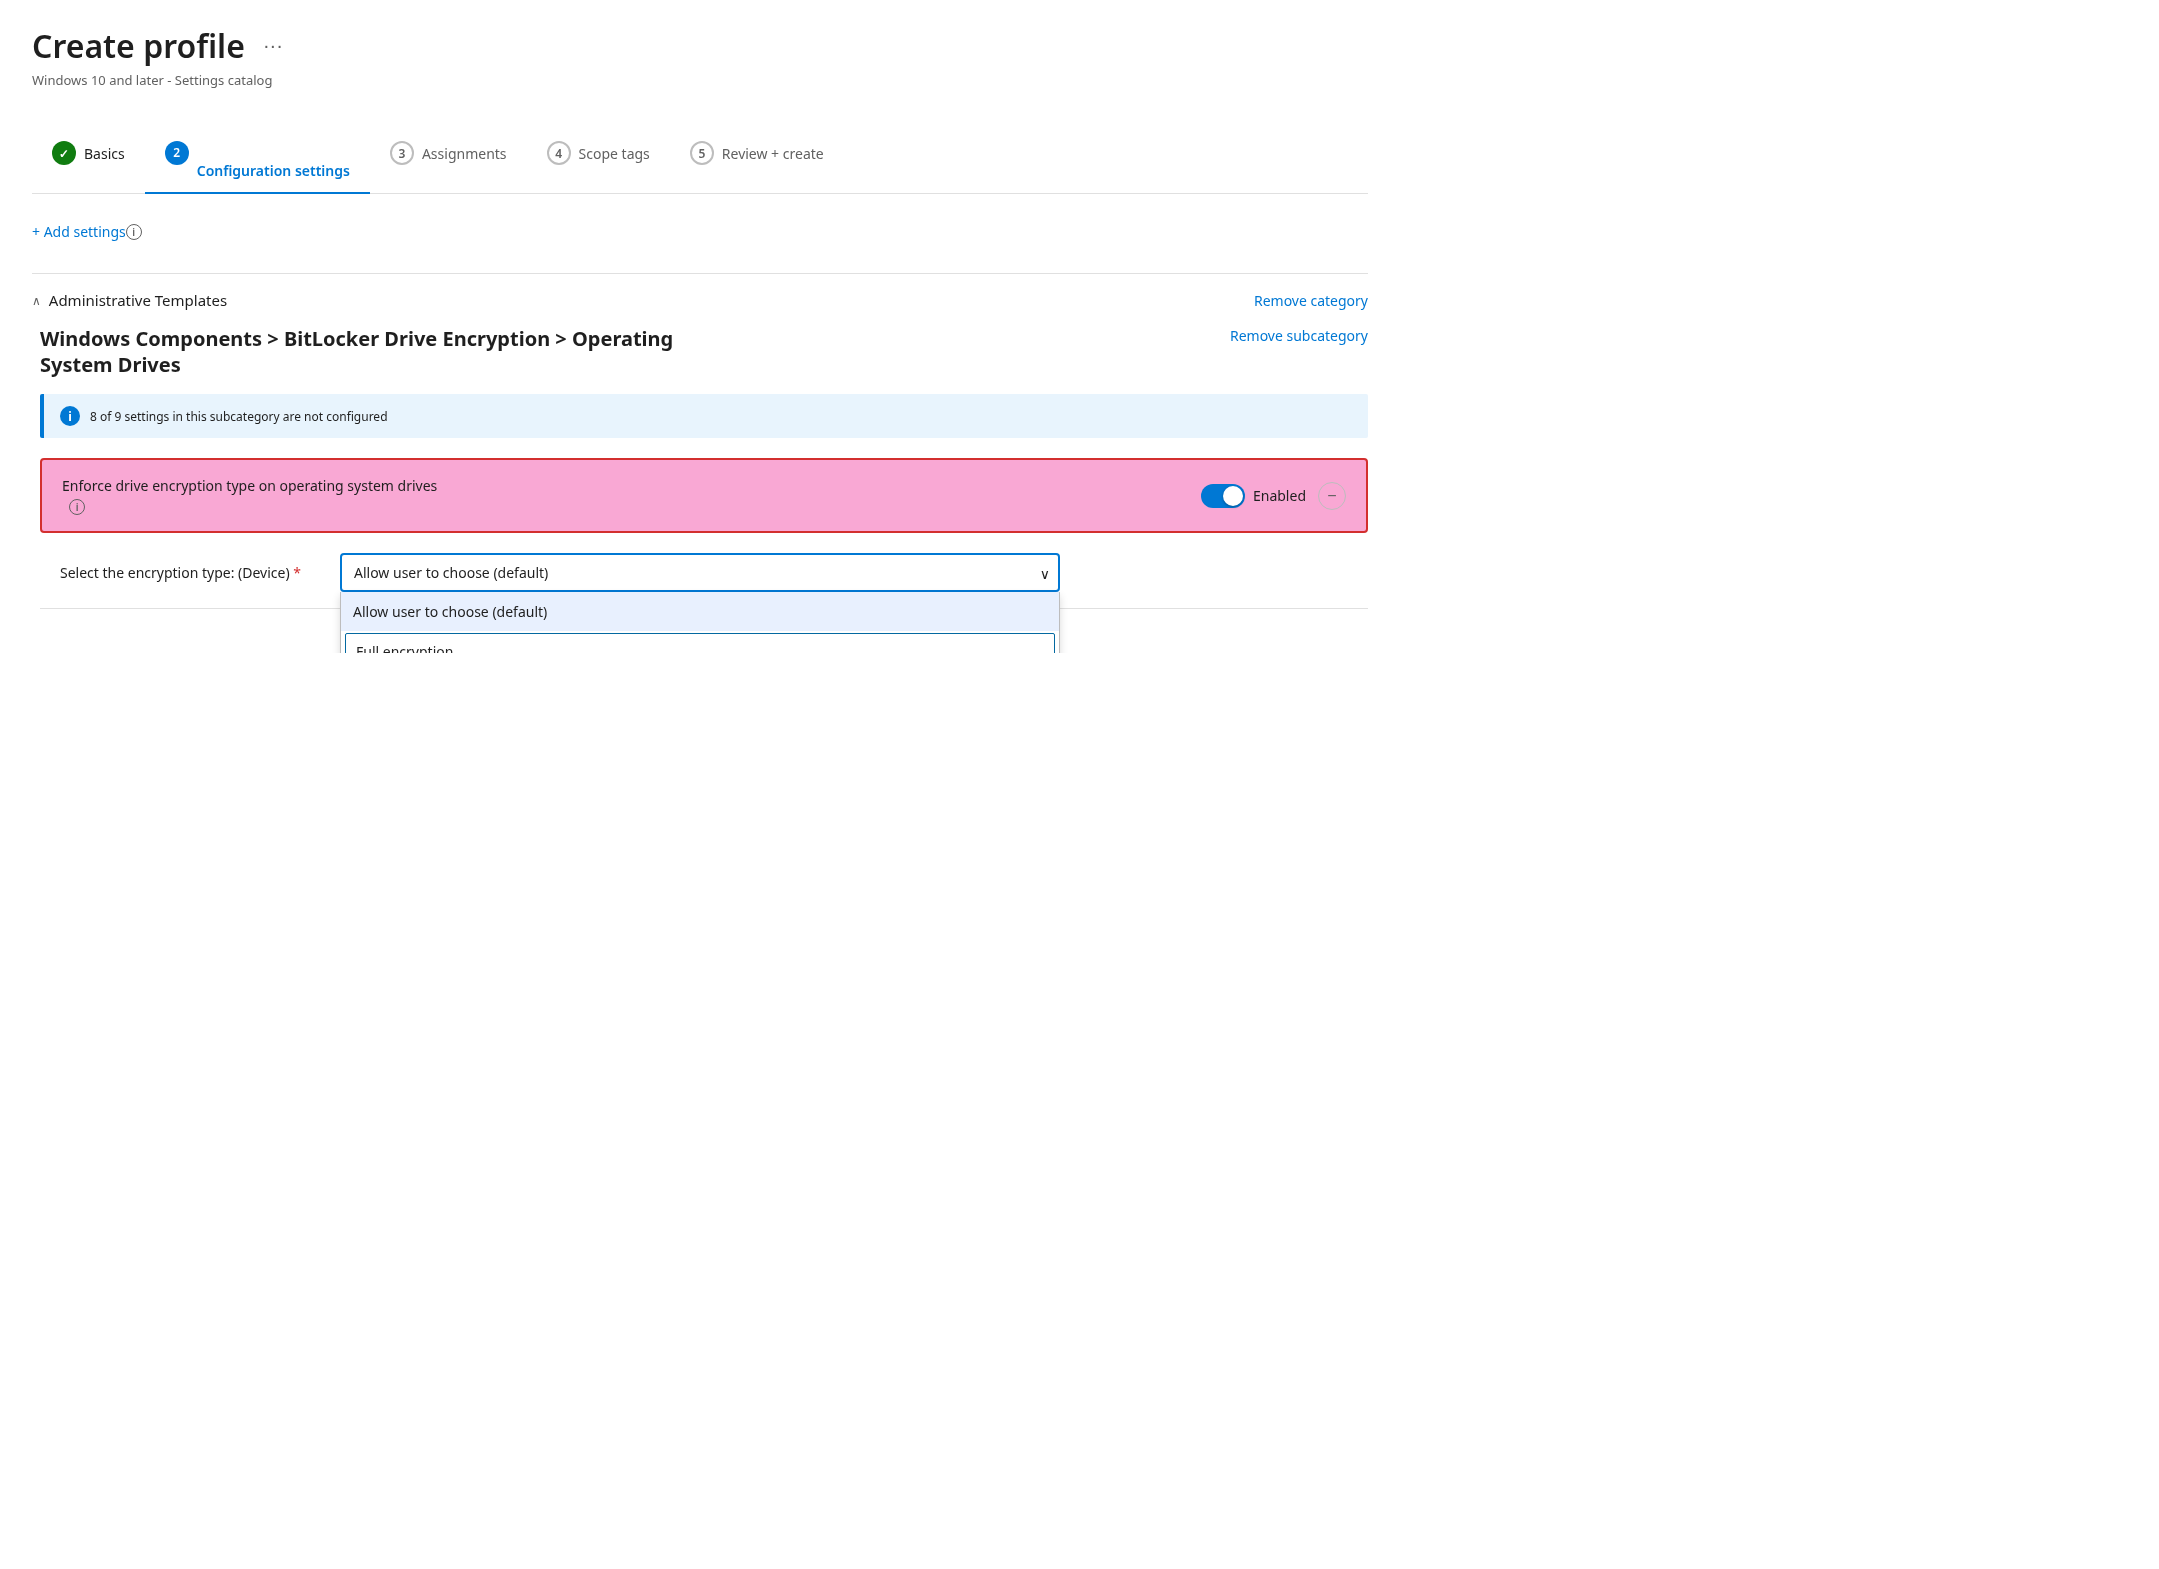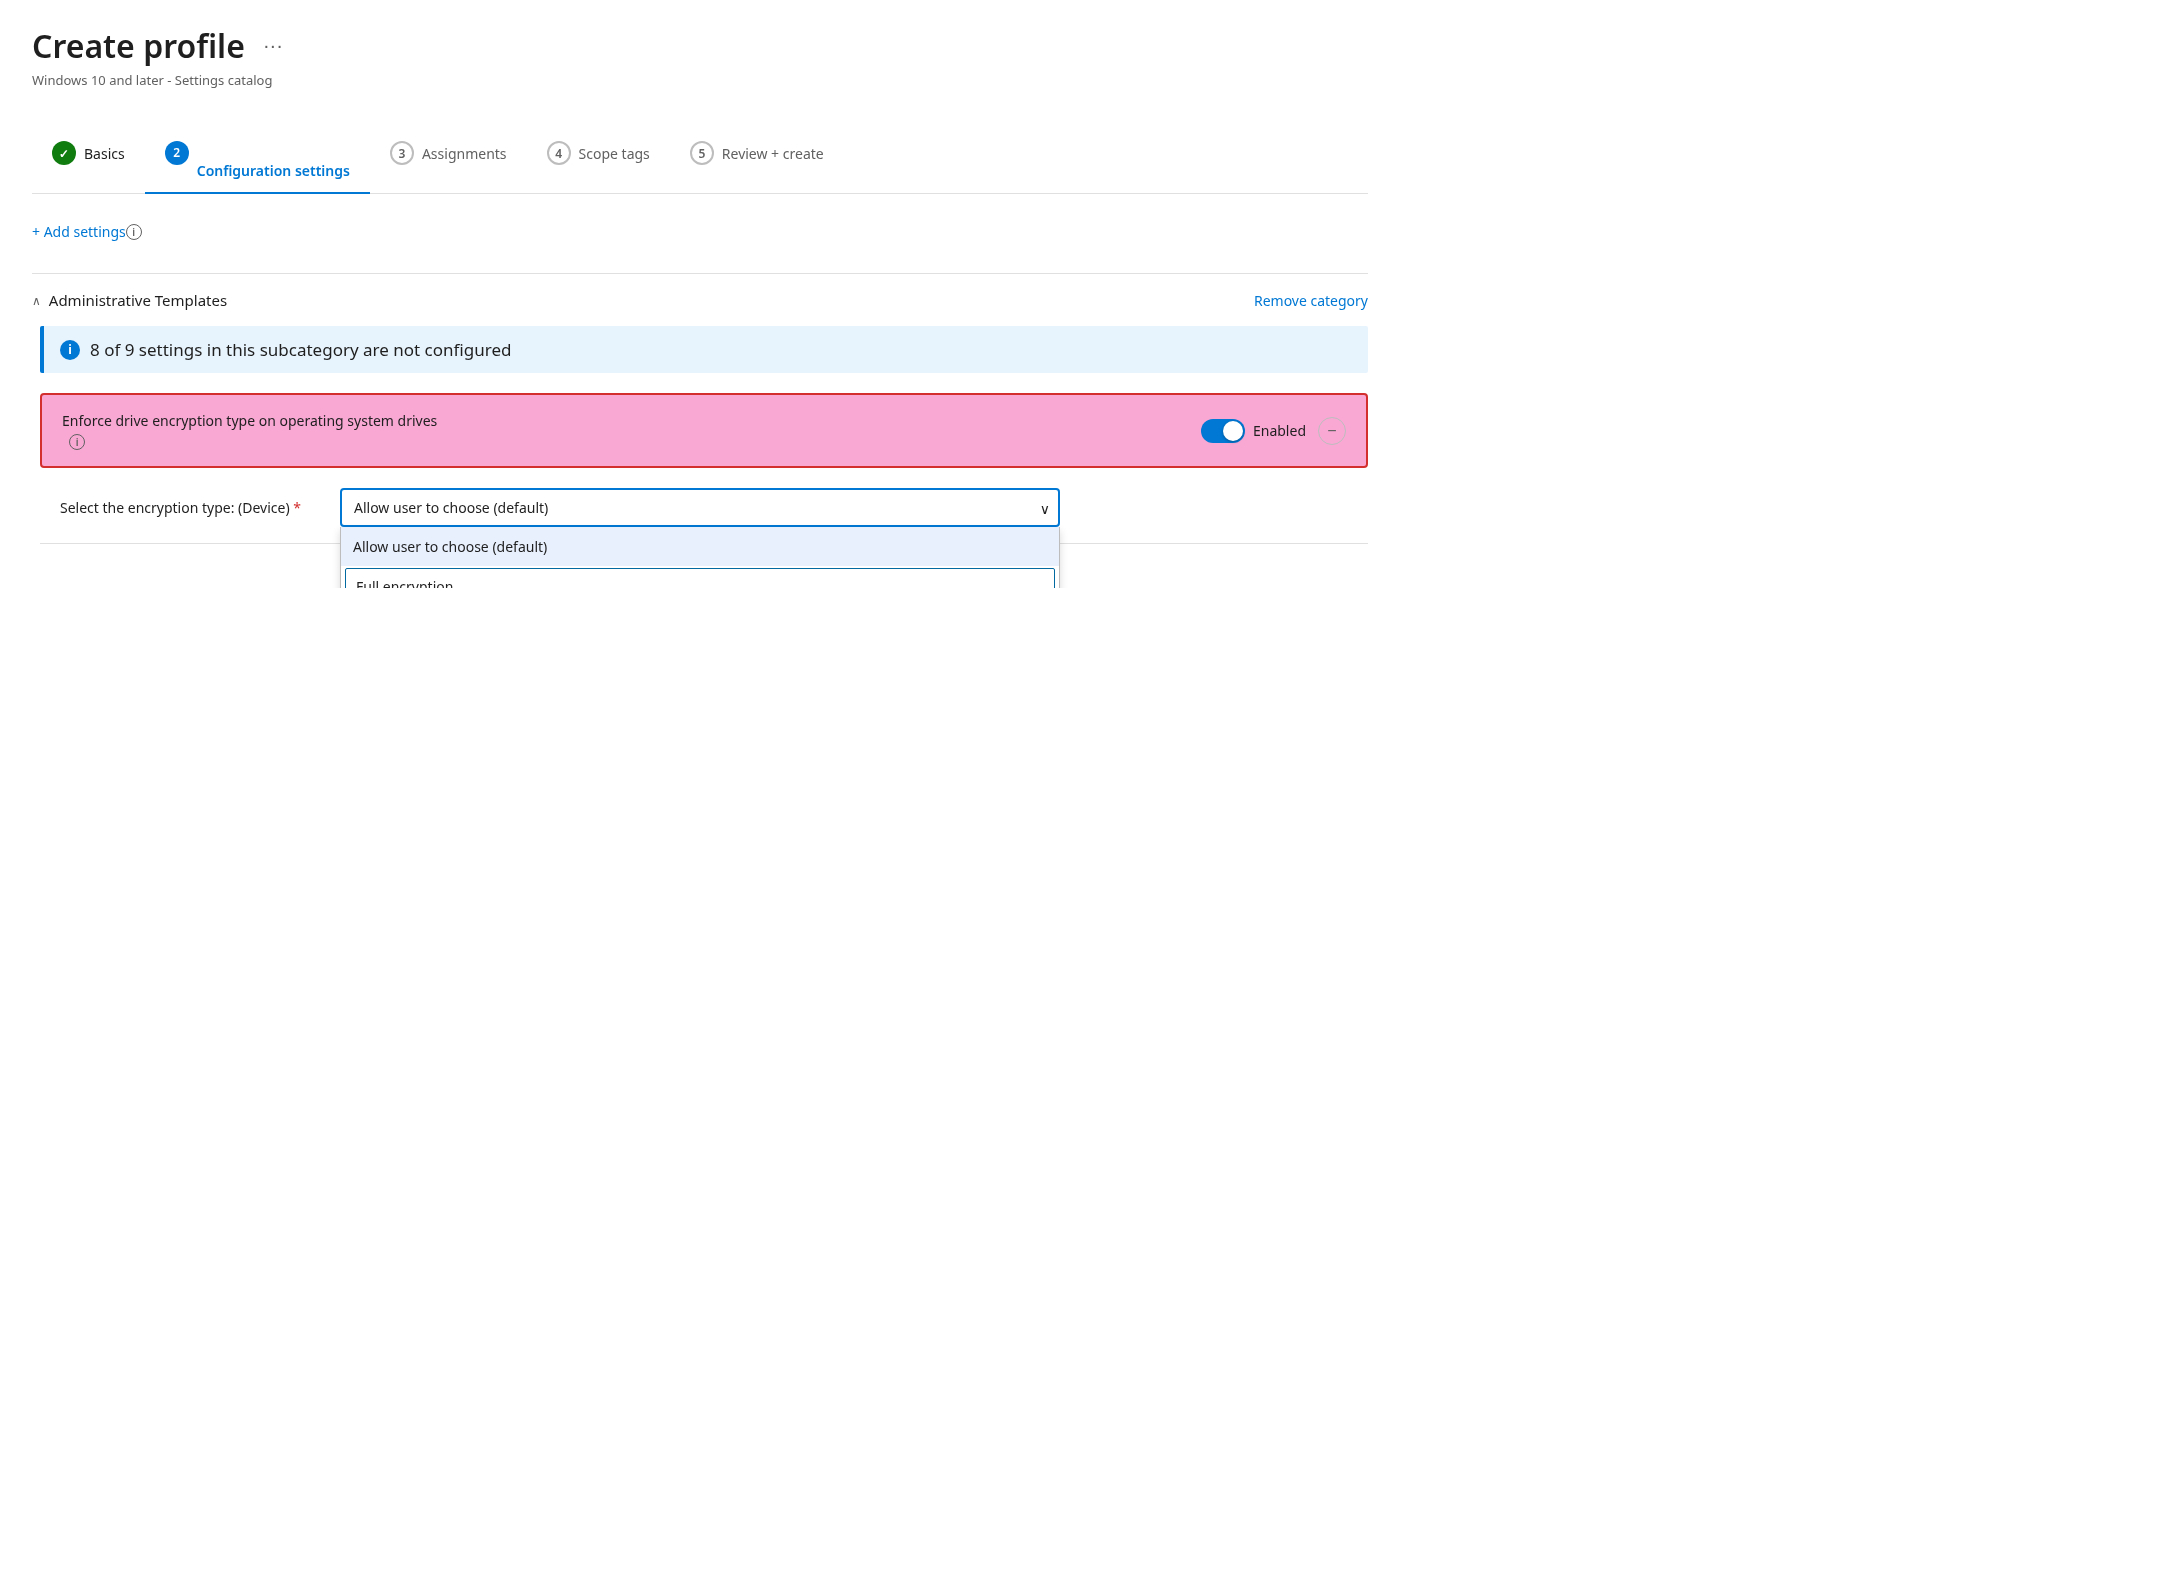--- a/index.html
+++ b/index.html
@@ -188,21 +188,21 @@
       background: #0078d4;
       color: #fff;
       display: flex;
       align-items: center;
       justify-content: center;
       font-size: 12px;
       font-weight: 700;
       flex-shrink: 0;
     }
     .info-text {
-      font-size: 17px;
+      font-size: 12px;
       color: #1f1f1f;
     }
 
     
     .setting-row {
       border: 2px solid #d32f2f;
       border-radius: 4px;
       padding: 16px 20px;
       margin-bottom: 20px;
       display: flex;
@@ -399,20 +399,24 @@
   <div class="category-row">
     <div class="category-left">
       <span class="chevron-icon">∧</span>
       <span class="category-name">Administrative Templates</span>
     </div>
     <a class="remove-link">Remove category</a>
   </div>
 
   <div class="subcategory-block">
 
+    <div class="subcategory-header">
+      <h2 class="subcategory-title">Windows Components &gt; BitLocker Drive Encryption &gt; Operating System Drives</h2>
+      <a class="remove-link">Remove subcategory</a>
+    </div>
 
     <div class="info-banner">
       <div class="info-icon">i</div>
       <span class="info-text">8 of 9 settings in this subcategory are not configured</span>
     </div>
 
     <div class="setting-row">
       <div class="setting-left">
         <span class="setting-label">
           <span>Enforce drive encryption type on operating system drives</span>

